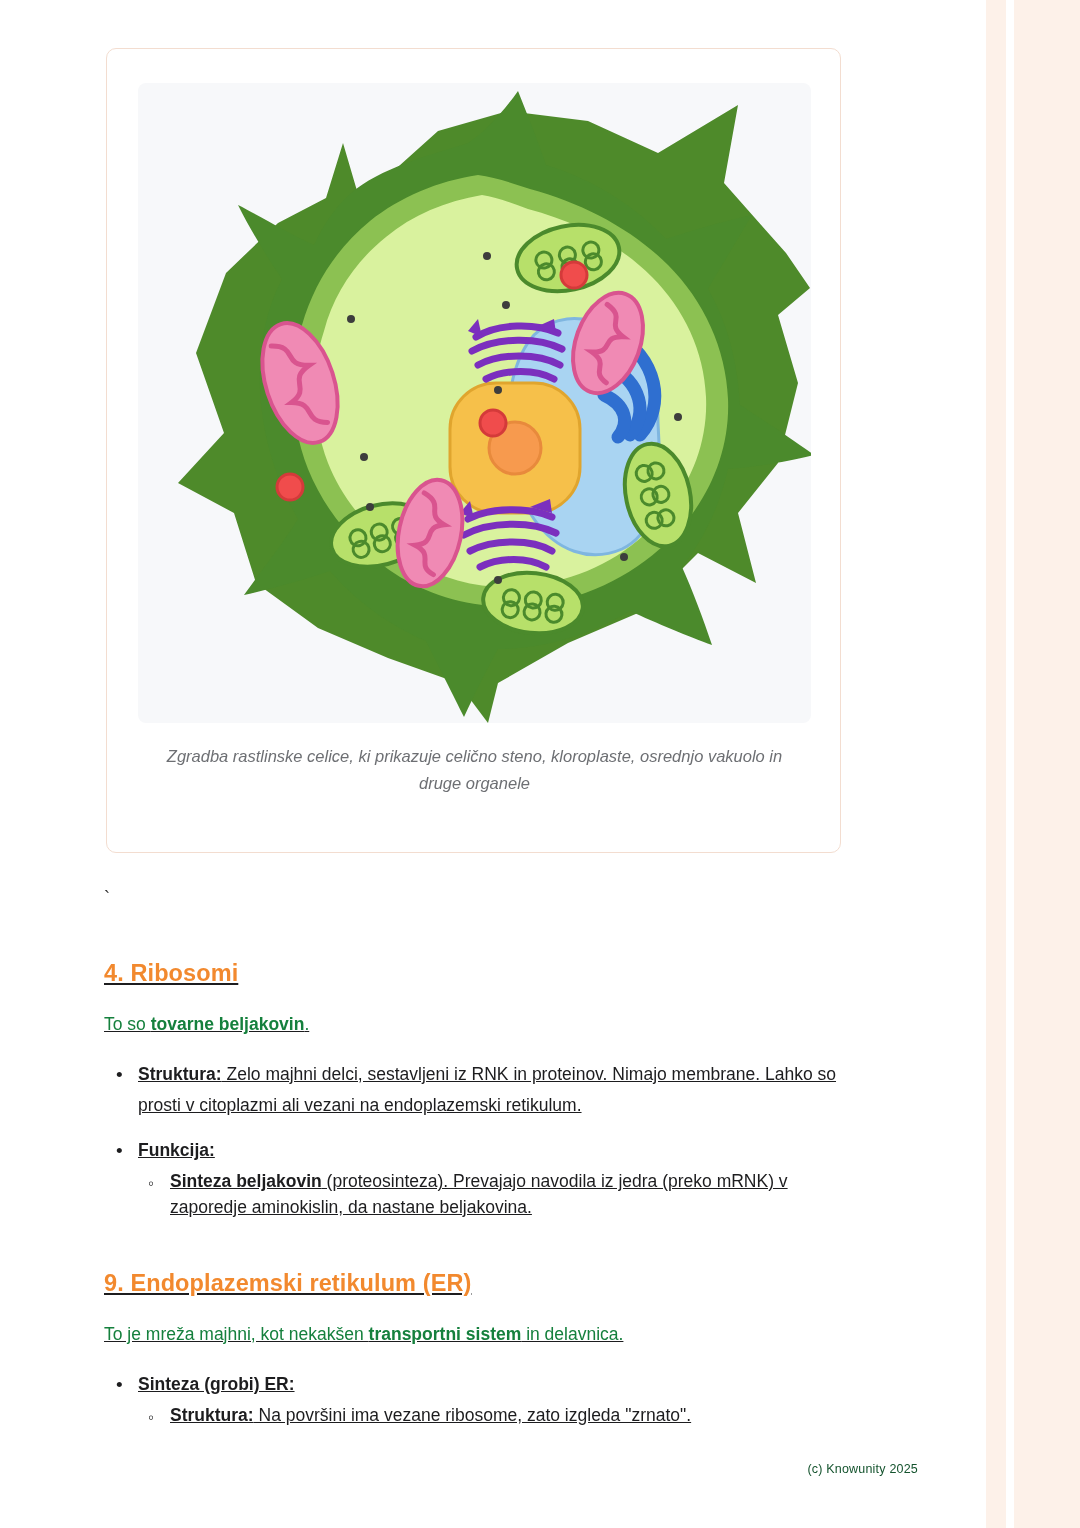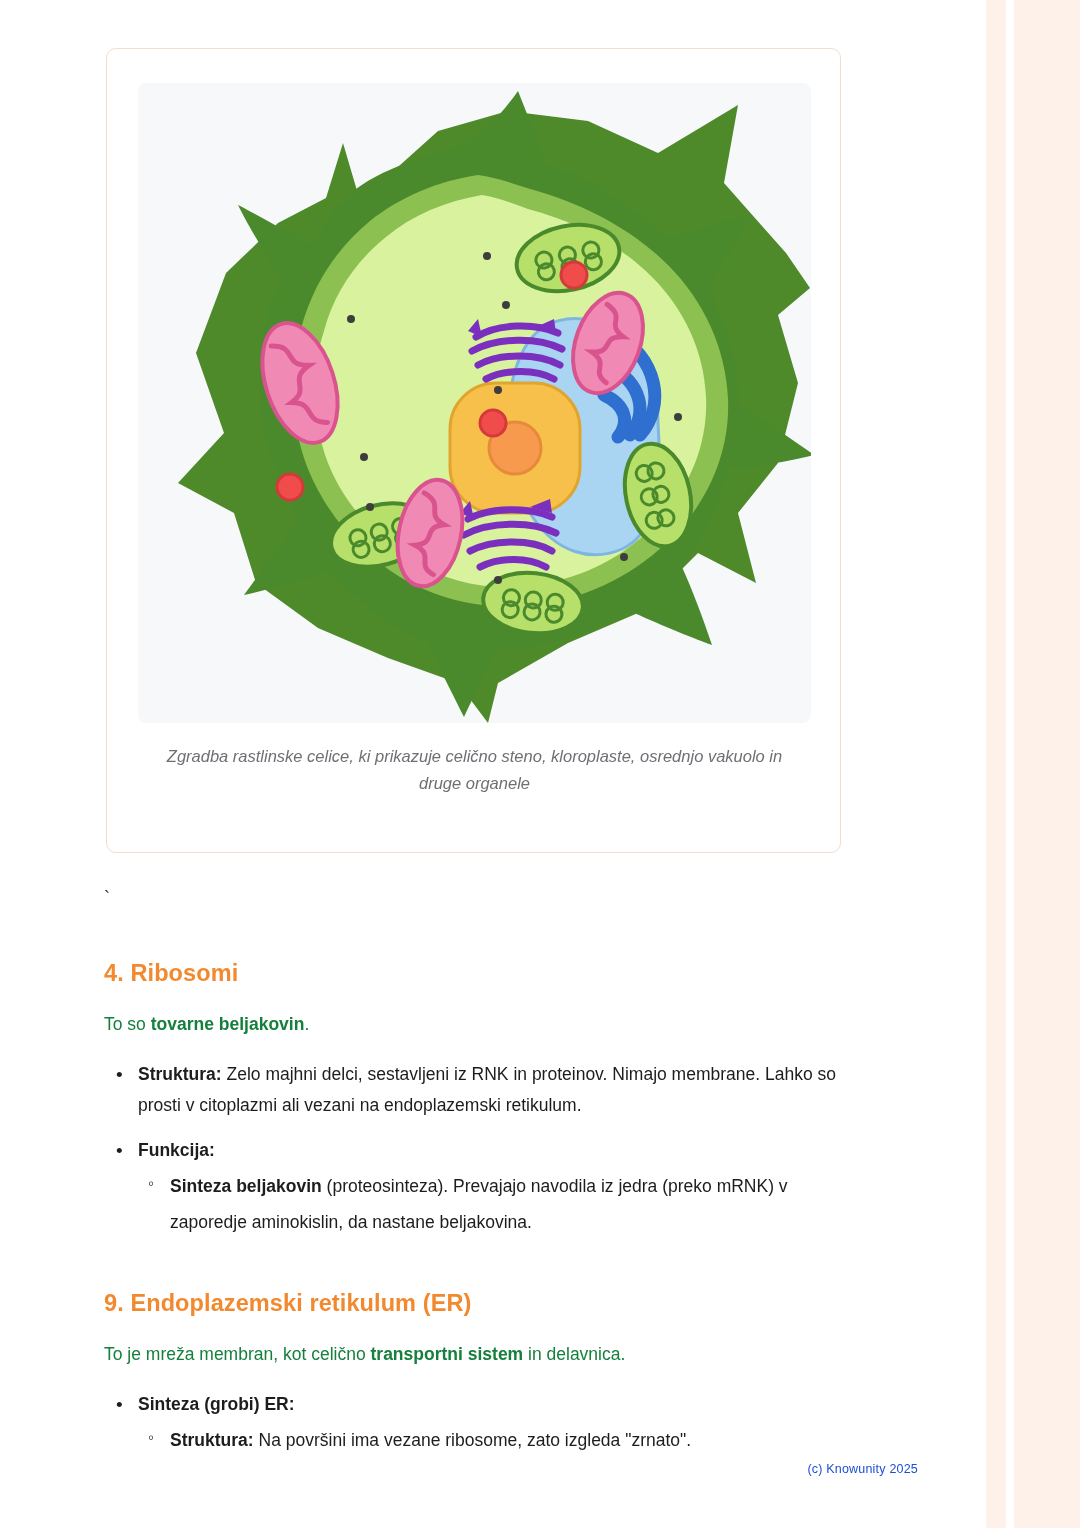--- a/index.html
+++ b/index.html
@@ -85,20 +85,21 @@
     color: #333;
     letter-spacing: 0;
   }
 
   
   .content {
     position: absolute;
     left: 88px;
     top: 960px;
     width: 742px;
+    text-decoration: underline;
   }
   h2.section-title {
     font-size: 23.5px;
     color: #f2892e;
     font-weight: bold;
     margin: 0 0 24px 0;
     letter-spacing: 0.1px;
   }
   p.lead {
     font-size: 17.5px;
@@ -130,42 +131,42 @@
   }
   ul.sub {
     list-style: none;
     margin: 2px 0 0 0;
     padding: 0;
   }
   ul.sub > li {
     position: relative;
     padding-left: 32px;
     font-size: 17.5px;
-    line-height: 36px;
+    line-height: 26px;
     color: #1d1d1f;
   }
   ul.sub > li::before {
     content: "\25E6";
     position: absolute;
     left: 10px;
     top: 0;
     font-size: 17px;
     line-height: 31px;
     color: #1d1d1f;
   }
   b { font-weight: bold; }
 
   .gap-1 { height: 36px; }
 
   .footer-note {
     position: absolute;
     right: 68px;
     bottom: 52px;
     font-size: 12.5px;
-    color: #1d4ed8;
+    color: #14532d;
     letter-spacing: 0.2px;
   }
 </style>
 </head>
 <body>
 
 <div class="right-strip">
   <div class="right-strip-inner"></div>
 </div>
 
@@ -373,21 +374,21 @@
         <ul class="sub">
           <li><b>Sinteza beljakovin</b><span> (proteosinteza). Prevajajo navodila iz jedra (preko mRNK) v zaporedje aminokislin, da nastane beljakovina.</span></li>
         </ul>
       </li>
     </ul>
 
     <div class="gap-1"></div>
 
     <h2 class="section-title">9. Endoplazemski retikulum (ER)</h2>
 
-    <p class="lead"><span>To je mreža membran, kot celično </span><b>transportni sistem</b><span> in delavnica.</span></p>
+    <p class="lead"><span>To je mreža majhni, kot nekakšen </span><b>transportni sistem</b><span> in delavnica.</span></p>
 
     <ul class="bullets">
       <li><b>Sinteza (grobi) ER:</b><span></span>
         <ul class="sub">
           <li><b>Struktura:</b><span> Na površini ima vezane ribosome, zato izgleda "zrnato".</span></li>
         </ul>
       </li>
     </ul>
 
   </div>

